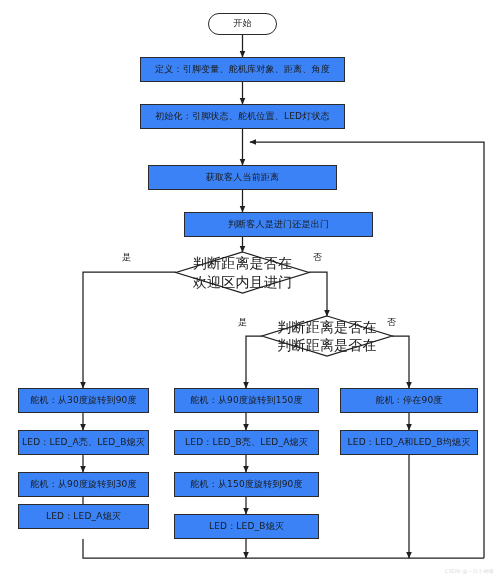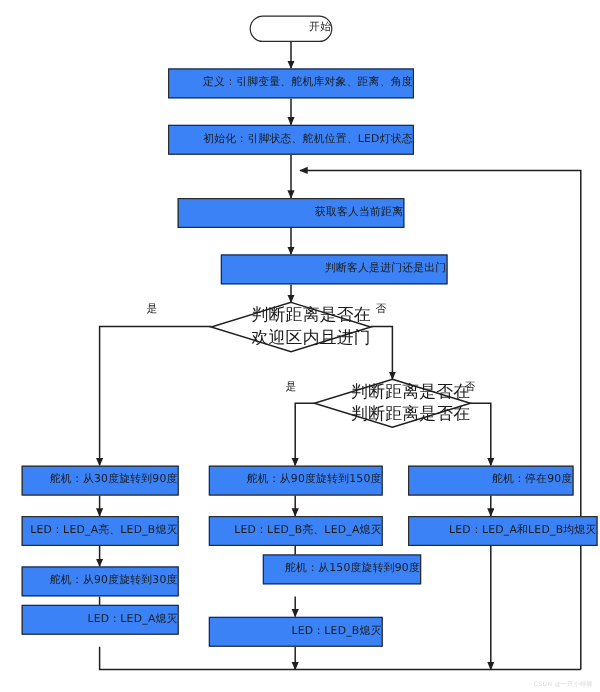--- a/index.html
+++ b/index.html
@@ -22,21 +22,21 @@
     left: 0;
     top: 0;
     width: 500px;
     height: 577px;
   }
   .node {
     position: absolute;
     box-sizing: border-box;
     display: flex;
     align-items: center;
-    justify-content: flex-end;
+    justify-content: center;
     text-align: center;
     color: #1a1a1a;
     font-size: 9px;
     line-height: 1.25;
     letter-spacing: .2px;
     z-index: 3;
   }
   .proc {
     background: #3b82f6;
     border: 1px solid #2b2b2b;
@@ -186,28 +186,28 @@
   <div class="node proc" style="left:18px; top:504px; width:131px; height:25px;">
     <span>LED：LED_A熄灭</span>
   </div>
 
   <div class="node proc" style="left:174px; top:388px; width:145px; height:25px;">
     <span>舵机：从90度旋转到150度</span>
   </div>
   <div class="node proc" style="left:174px; top:430px; width:145px; height:25px;">
     <span>LED：LED_B亮、LED_A熄灭</span>
   </div>
-  <div class="node proc" style="left:174px; top:462px; width:132px; height:25px;margin-left:45px;">
+  <div class="node proc" style="left:174px; top:472px; width:145px; height:25px;">
     <span>舵机：从150度旋转到90度</span>
   </div>
   <div class="node proc" style="left:174px; top:514px; width:145px; height:25px;">
     <span>LED：LED_B熄灭</span>
   </div>
 
   <div class="node proc" style="left:340px; top:388px; width:138px; height:25px;">
     <span>舵机：停在90度</span>
   </div>
-  <div class="node proc" style="left:340px; top:430px; width:158px; height:25px;">
+  <div class="node proc" style="left:340px; top:430px; width:138px; height:25px;">
     <span>LED：LED_A和LED_B均熄灭</span>
   </div>
 
   <div class="watermark">CSDN @一只小蝴蝶</div>
 </div>
 
 </body></html>

